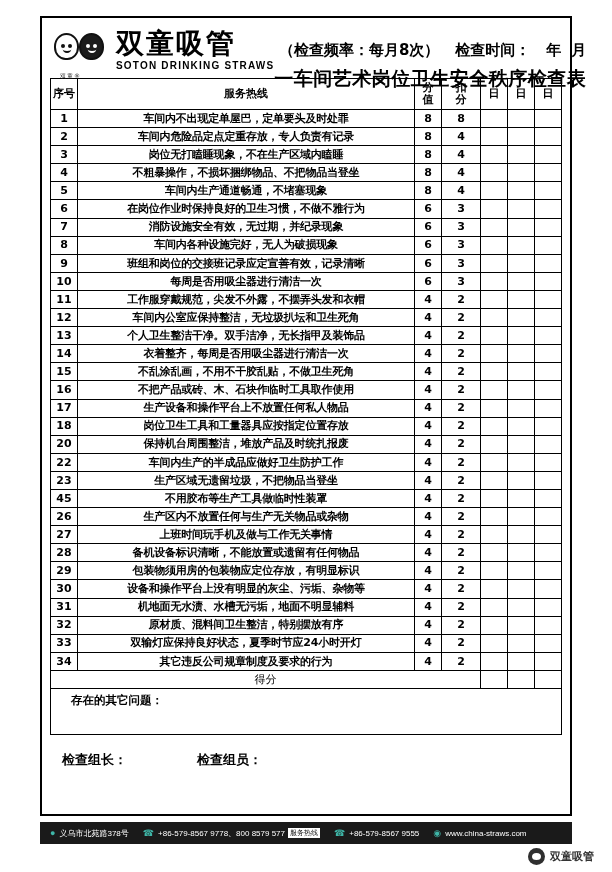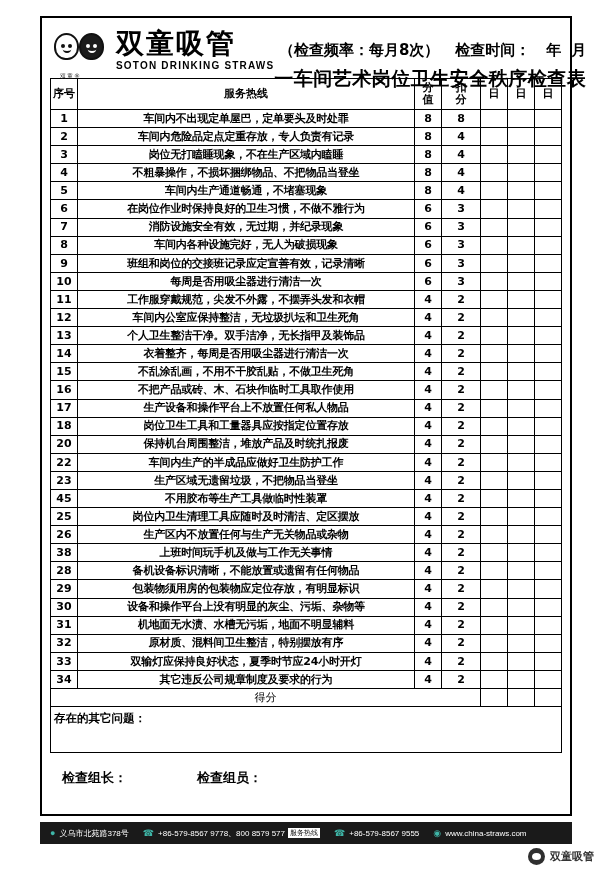--- a/index.html
+++ b/index.html
@@ -176,21 +176,21 @@
     padding-right: 6px;
     font-size: 11.5px;
   }
   
   .notes {
     border: 1px solid #000;
     border-top: none;
     height: 46px;
     font-size: 11.5px;
     font-weight: bold;
-    padding: 4px 0 0 3px;
+    padding: 4px 0 0 20px;
     box-sizing: border-box;
   }
   .signline {
     margin-top: 16px;
     font-size: 13px;
     font-weight: bold;
     padding-left: 12px;
   }
   .signline .sgap { display: inline-block; width: 70px; }
   
@@ -508,39 +508,30 @@
           <tr>
             <td class="c-no">45</td>
             <td class="c-item">不用胶布等生产工具做临时性装罩</td>
             <td class="c-score">4</td>
             <td class="c-deduct">2</td>
             <td class="c-day"></td>
             <td class="c-day"></td>
             <td class="c-day"></td>
           </tr>
           <tr>
-            <td class="c-no">25</td>
-            <td class="c-item">岗位内卫生清理工具应随时及时清洁、定区摆放</td>
-            <td class="c-score">4</td>
-            <td class="c-deduct">2</td>
-            <td class="c-day"></td>
-            <td class="c-day"></td>
-            <td class="c-day"></td>
-          </tr>
-          <tr>
             <td class="c-no">26</td>
             <td class="c-item">生产区内不放置任何与生产无关物品或杂物</td>
             <td class="c-score">4</td>
             <td class="c-deduct">2</td>
             <td class="c-day"></td>
             <td class="c-day"></td>
             <td class="c-day"></td>
           </tr>
           <tr>
-            <td class="c-no">38</td>
+            <td class="c-no">27</td>
             <td class="c-item">上班时间玩手机及做与工作无关事情</td>
             <td class="c-score">4</td>
             <td class="c-deduct">2</td>
             <td class="c-day"></td>
             <td class="c-day"></td>
             <td class="c-day"></td>
           </tr>
           <tr>
             <td class="c-no">28</td>
             <td class="c-item">备机设备标识清晰，不能放置或遗留有任何物品</td>

